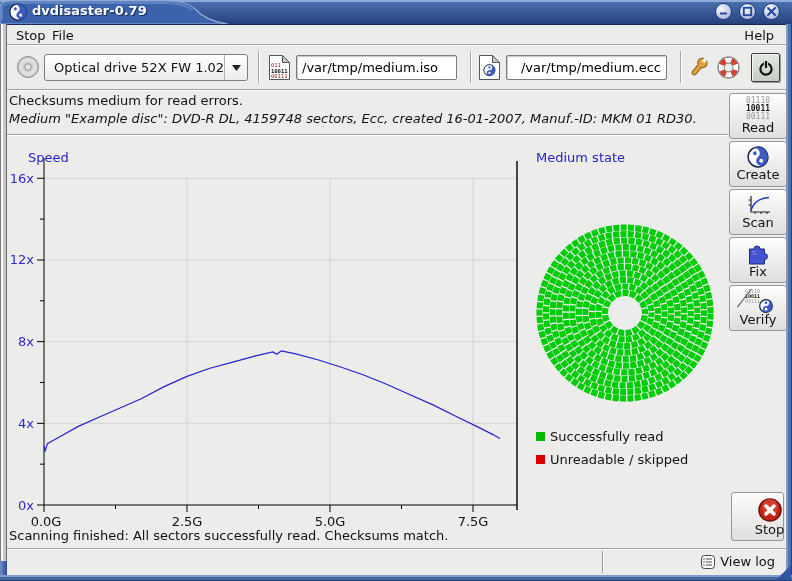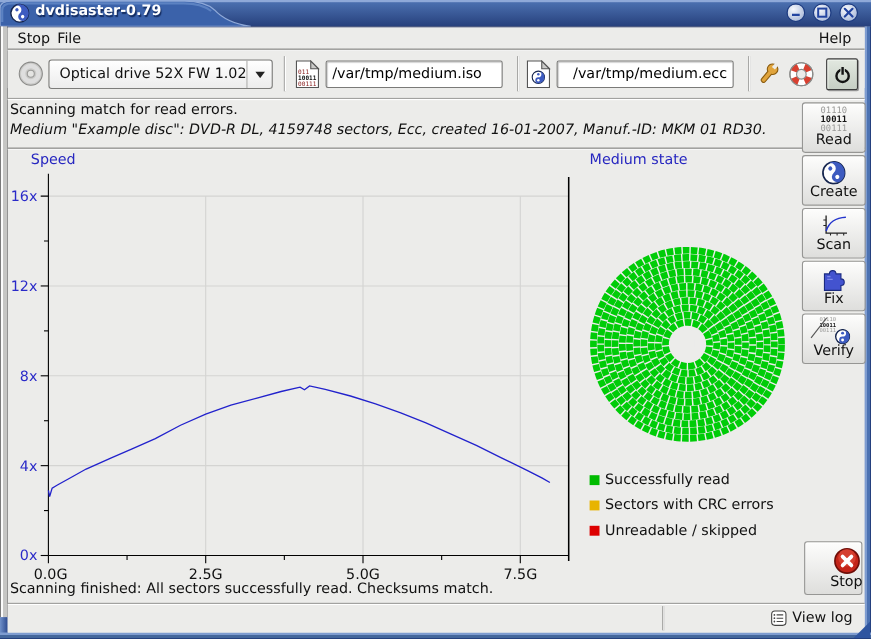--- a/index.html
+++ b/index.html
@@ -39,21 +39,21 @@
     box-shadow:inset 1px 1px 1px #c8c8c8;}
   .tbicon{position:absolute;top:8px;}
   .powerbtn{position:absolute;left:744px;top:7px;width:29px;height:29px;box-sizing:border-box;
     background:linear-gradient(#e2e8e0,#c6cec4);border:1px solid #3c3c3c;border-radius:2px;
     box-shadow:inset 1px 1px 0 #f4f8f2, 1px 1px 0 #9a9a9a;display:flex;align-items:center;justify-content:center;}
   
   .groove{position:absolute;left:7px;right:6px;height:2px;background:linear-gradient(#a2a2a0 0 1px,#ffffff 1px 2px);}
   
   .stline1{position:absolute;left:9px;top:93px;}
   .stline2{position:absolute;left:9px;top:111px;font-style:italic;}
-  .pane-title{position:absolute;color:#2626c0;}
+  .pane-title{position:absolute;color:#2626c0;margin-top:12px;}
   
   .legend{position:absolute;left:536px;top:425px;}
   .lrow{display:flex;align-items:center;height:23px;}
   .lsw{width:9px;height:9px;margin-right:5px;}
   
   .abtn{position:absolute;left:729px;width:58px;height:46px;box-sizing:border-box;
     background:linear-gradient(#fdfdfc,#dededc);border:1px solid #969694;border-radius:3px;
     box-shadow:inset 0 1px 0 #fff;display:flex;flex-direction:column;align-items:center;justify-content:center;
     font-size:13px;cursor:default;}
   .abtn .alabel{line-height:14px;}
@@ -184,21 +184,21 @@
     <div class="powerbtn">
       <svg width="18" height="18" viewBox="0 0 18 18">
         <circle cx="9" cy="10" r="5.6" fill="none" stroke="#141414" stroke-width="2.2"></circle>
         <rect x="7" y="2.4" width="4" height="5" fill="#d4dcd2"></rect>
         <line x1="9" y1="2" x2="9" y2="9" stroke="#141414" stroke-width="2.2"></line>
       </svg>
     </div>
   </div>
   <div class="groove" style="top:89px;"></div>
 
-  <div class="stline1">Scanning match for read errors.</div>
+  <div class="stline1">Checksums medium for read errors.</div>
   <div class="stline2">Medium "Example disc": DVD-R DL, 4159748 sectors, Ecc, created 16-01-2007, Manuf.-ID: MKM 01 RD30.</div>
   <div class="groove" style="top:134px;"></div>
 
   <div class="pane-title" style="left:28px;top:138px;">Speed</div>
   <svg class="chartsvg" width="522" height="375" viewBox="0 155 522 375">
       <line x1="44" y1="423.32" x2="517" y2="423.32" stroke="#d4d4d2"></line>
       <line x1="44" y1="341.64" x2="517" y2="341.64" stroke="#d4d4d2"></line>
       <line x1="44" y1="259.96" x2="517" y2="259.96" stroke="#d4d4d2"></line>
       <line x1="44" y1="178.27999999999997" x2="517" y2="178.27999999999997" stroke="#d4d4d2"></line>
       <line x1="187" y1="178.27999999999997" x2="187" y2="505" stroke="#d4d4d2"></line>
@@ -251,24 +251,20 @@
       <circle cx="625" cy="313" r="13.5" fill="#ececea"></circle>
       <rect x="631" y="309" width="7" height="7" fill="#ececea"></rect>
     </svg>
 
   <div class="legend">
     <div class="lrow">
       <span class="lsw" style="background: rgb(0, 187, 0);"></span>
       <span>Successfully read</span>
     </div>
     <div class="lrow">
-      <span class="lsw" style="background: rgb(232, 180, 0);"></span>
-      <span>Sectors with CRC errors</span>
-    </div>
-    <div class="lrow">
       <span class="lsw" style="background: rgb(221, 0, 0);"></span>
       <span>Unreadable / skipped</span>
     </div>
   </div>
 
   <div class="abtn" style="top:93px;">
     <div class="bindigits">01110<br><b>10011</b><br>00111</div>
     <span class="alabel">Read</span>
   </div>
   <div class="abtn" style="top:141px;">

